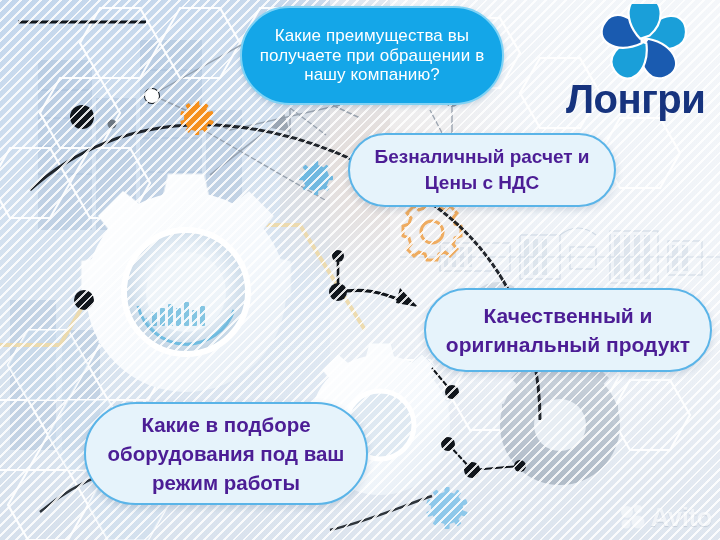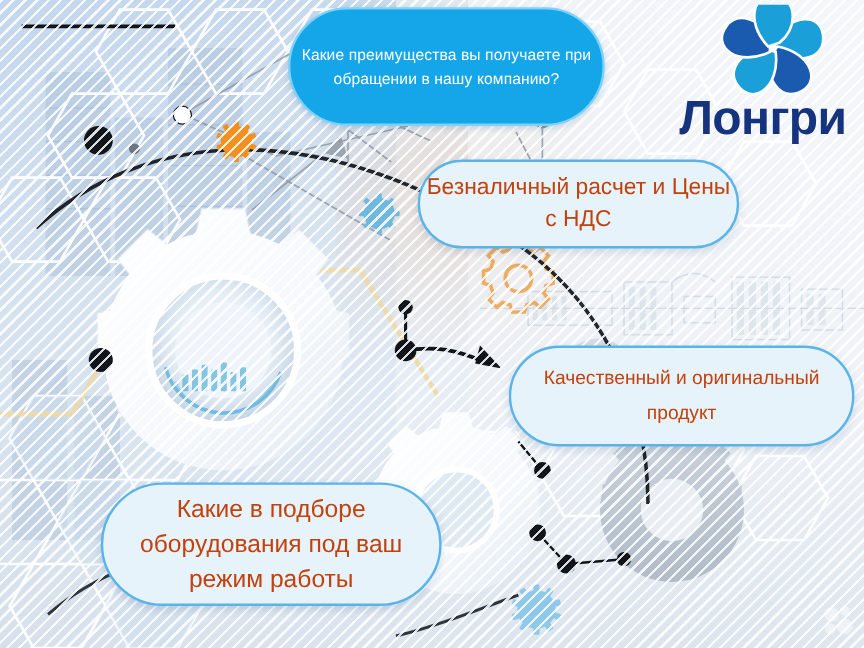--- a/index.html
+++ b/index.html
@@ -30,30 +30,30 @@
   .blueprint{position:absolute;left:400px;top:205px;width:320px;height:105px;opacity:.30;}
 
   .svgfull{position:absolute;inset:0;width:720px;height:540px;overflow:visible;}
 
   
   .bubble{position:absolute;box-sizing:border-box;display:flex;align-items:center;
     justify-content:center;text-align:center;border-radius:999px;}
   .bubble span{display:block;width:100%;}
 
   .bub-q{left:240px;top:6px;width:264px;height:99px;background:#14a6e8;
-    border:2px solid #7fd2f5;color:#ffffff;font-size:13px;line-height:19.5px;
+    border:2px solid #7fd2f5;color:#ffffff;font-size:17px;line-height:19.5px;
     font-weight:400;letter-spacing:.1px;
     box-shadow:0 2px 5px rgba(30,80,130,.18);}
 
-  .bub-light{background:#e6f3fb;border:2px solid #5ab4e8;color:#c2410c;
-    box-shadow:0 3px 7px rgba(40,80,120,.17);}
+  .bub-light{background:#e6f3fb;border:2px solid #5ab4e8;color:#4c1d95;
+    box-shadow:0 3px 7px rgba(40,80,120,.17);font-weight:bold;}
 
   .bub-nds{left:348px;top:133px;width:268px;height:74px;font-size:19px;line-height:26px;}
   .bub-war{left:12px;top:218px;width:298px;height:80px;font-size:19.5px;line-height:27px;}
-  .bub-qual{left:424px;top:288px;width:288px;height:84px;font-size:16px;line-height:29px;}
+  .bub-qual{left:424px;top:288px;width:288px;height:84px;font-size:21px;line-height:29px;}
   .bub-help{left:84px;top:402px;width:284px;height:103px;font-size:20.5px;line-height:29px;}
 
   
   .logo{position:absolute;left:566px;top:4px;width:160px;height:118px;}
   .logo-word{position:absolute;left:0px;top:72px;width:178px;height:46px;
     font-size:40px;font-weight:700;color:#16337e;letter-spacing:-0.5px;
     white-space:nowrap;overflow:hidden;line-height:46px;}
 
   
   .avito{position:absolute;right:8px;bottom:6px;height:34px;display:flex;
@@ -369,15 +369,16 @@
     <div class="logo-word">Лонгри</div>
   </div>
 
   <div class="avito">
     <svg width="26" height="26" viewBox="0 0 26 26">
       <circle cx="7" cy="8" r="6" fill="#ffffff" opacity=".85"></circle>
       <circle cx="18" cy="5" r="4" fill="#ffffff" opacity=".85"></circle>
       <circle cx="6" cy="20" r="4.5" fill="#ffffff" opacity=".85"></circle>
       <circle cx="18" cy="18" r="6.5" fill="#ffffff" opacity=".85"></circle>
     </svg>
+    <span class="avito-word">Avito</span>
   </div>
 
 </div>
 
 </body></html>

